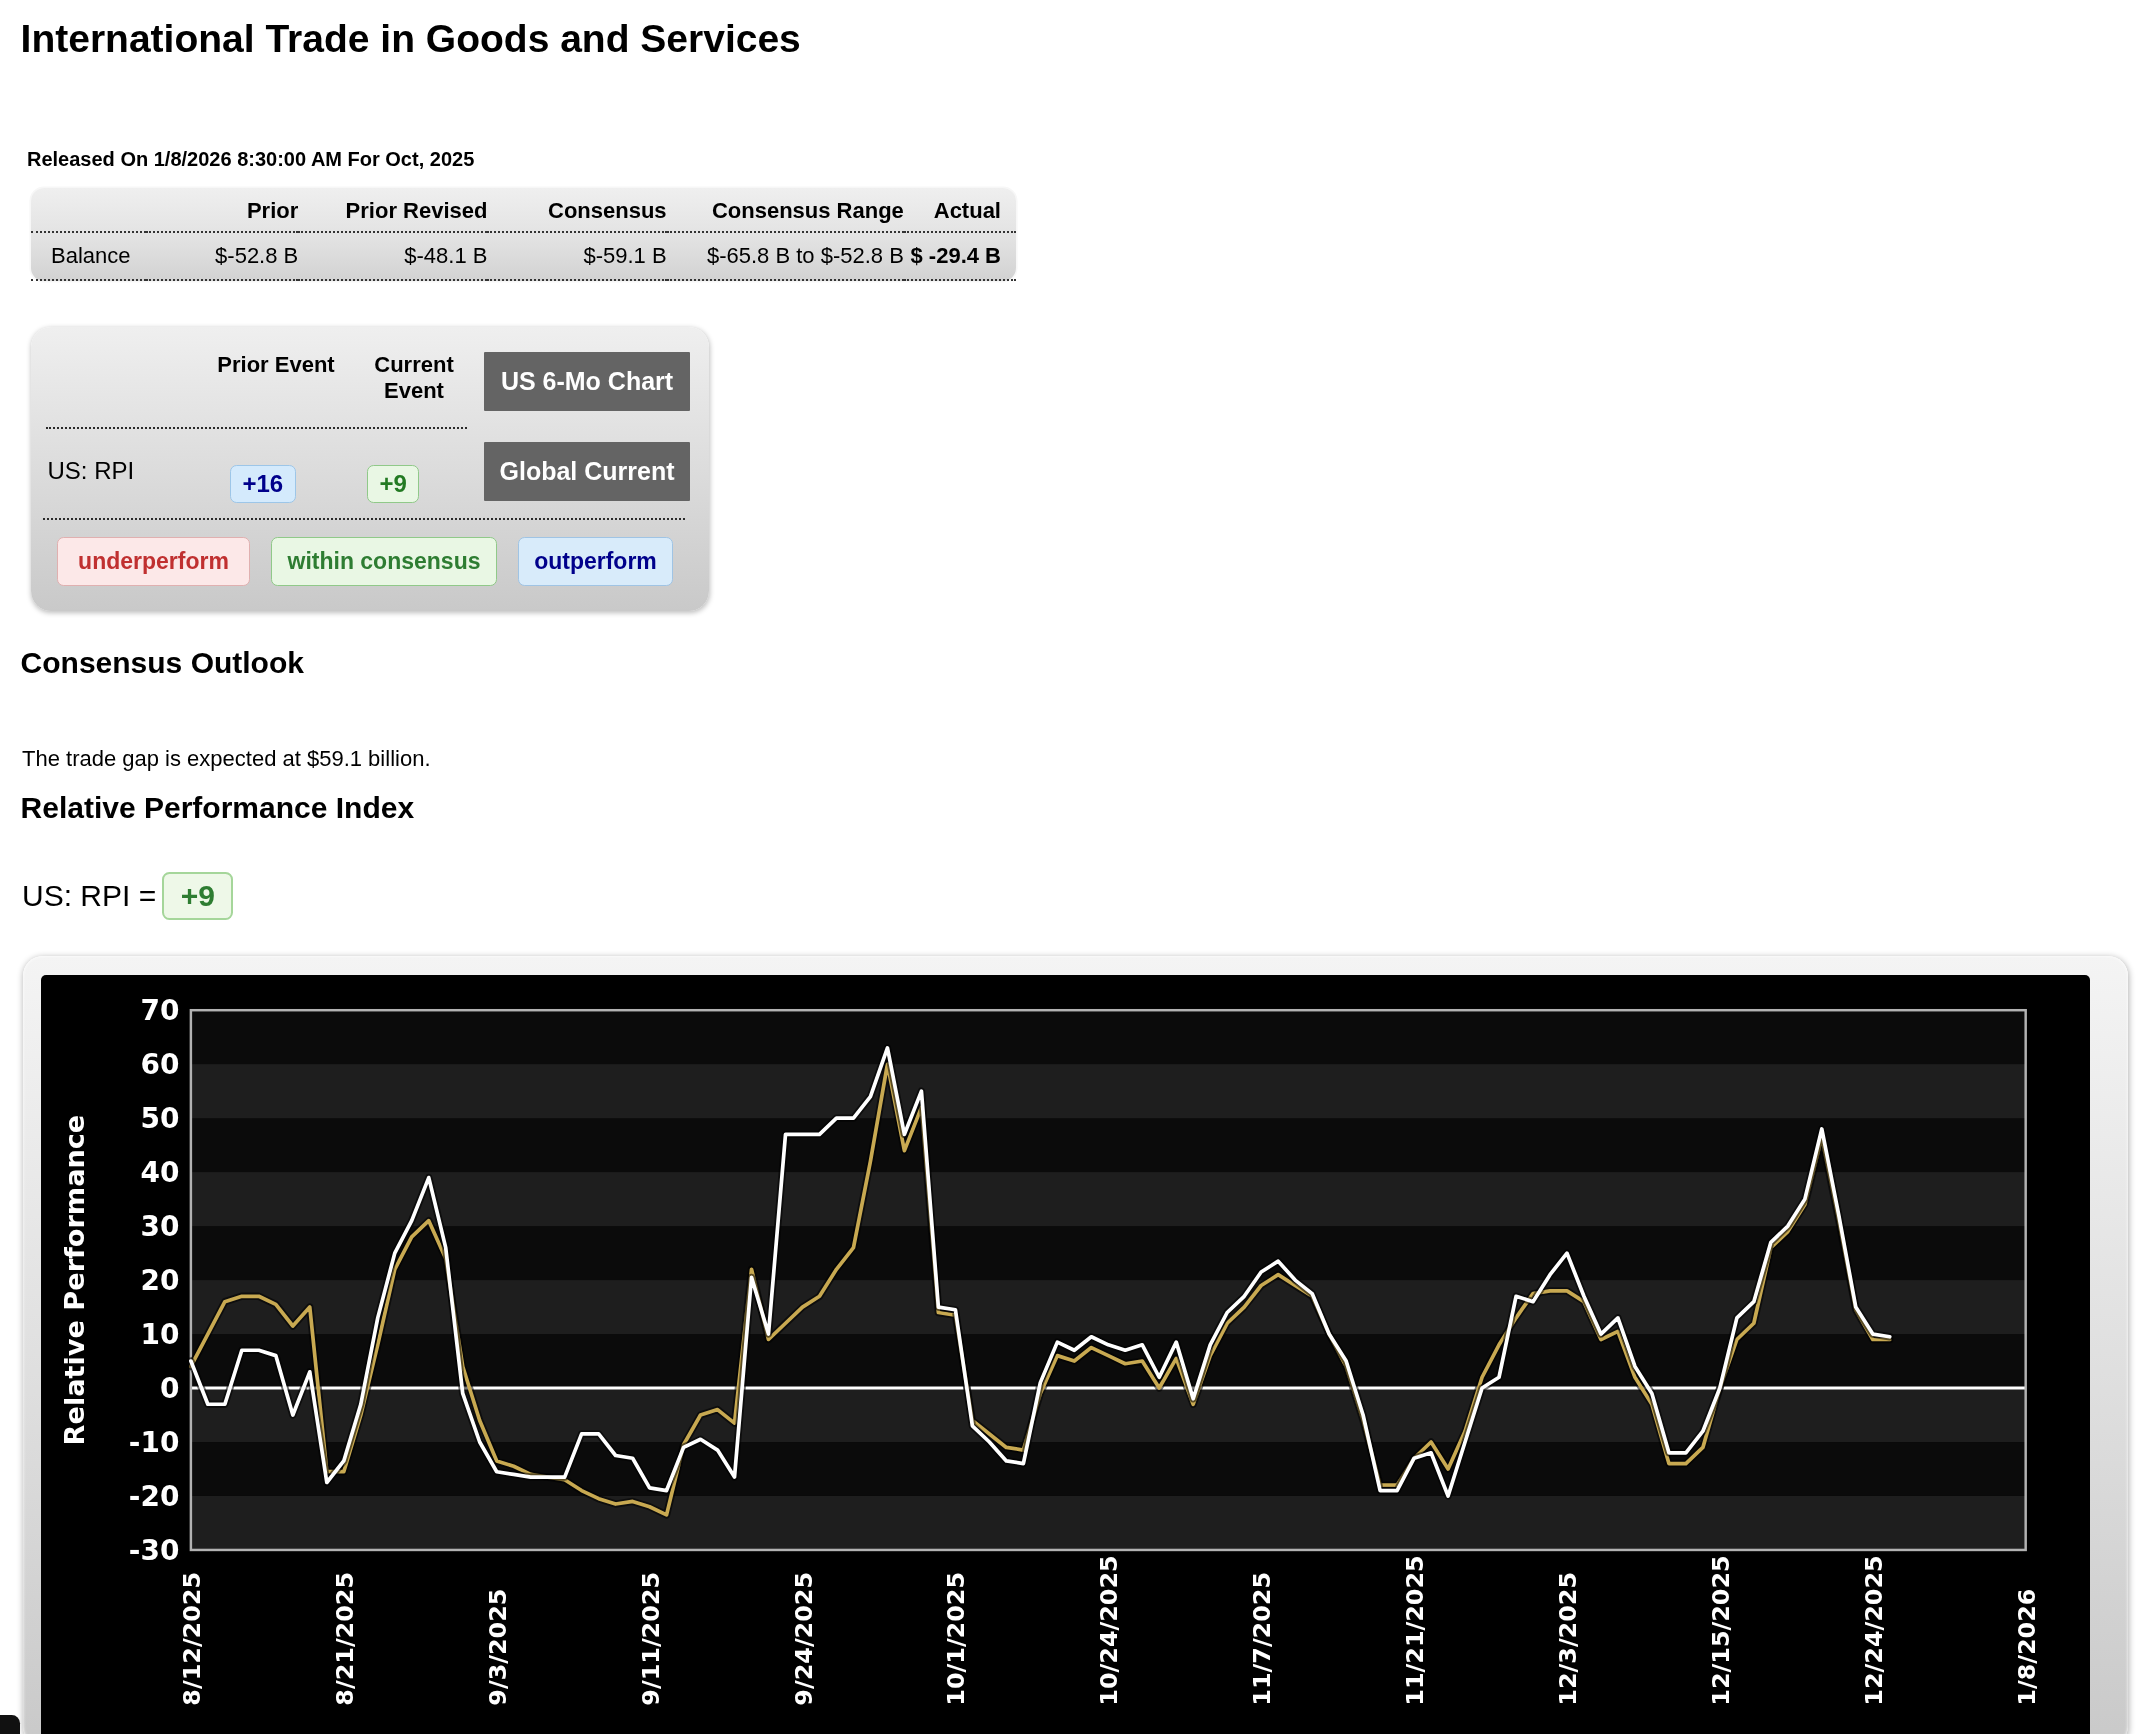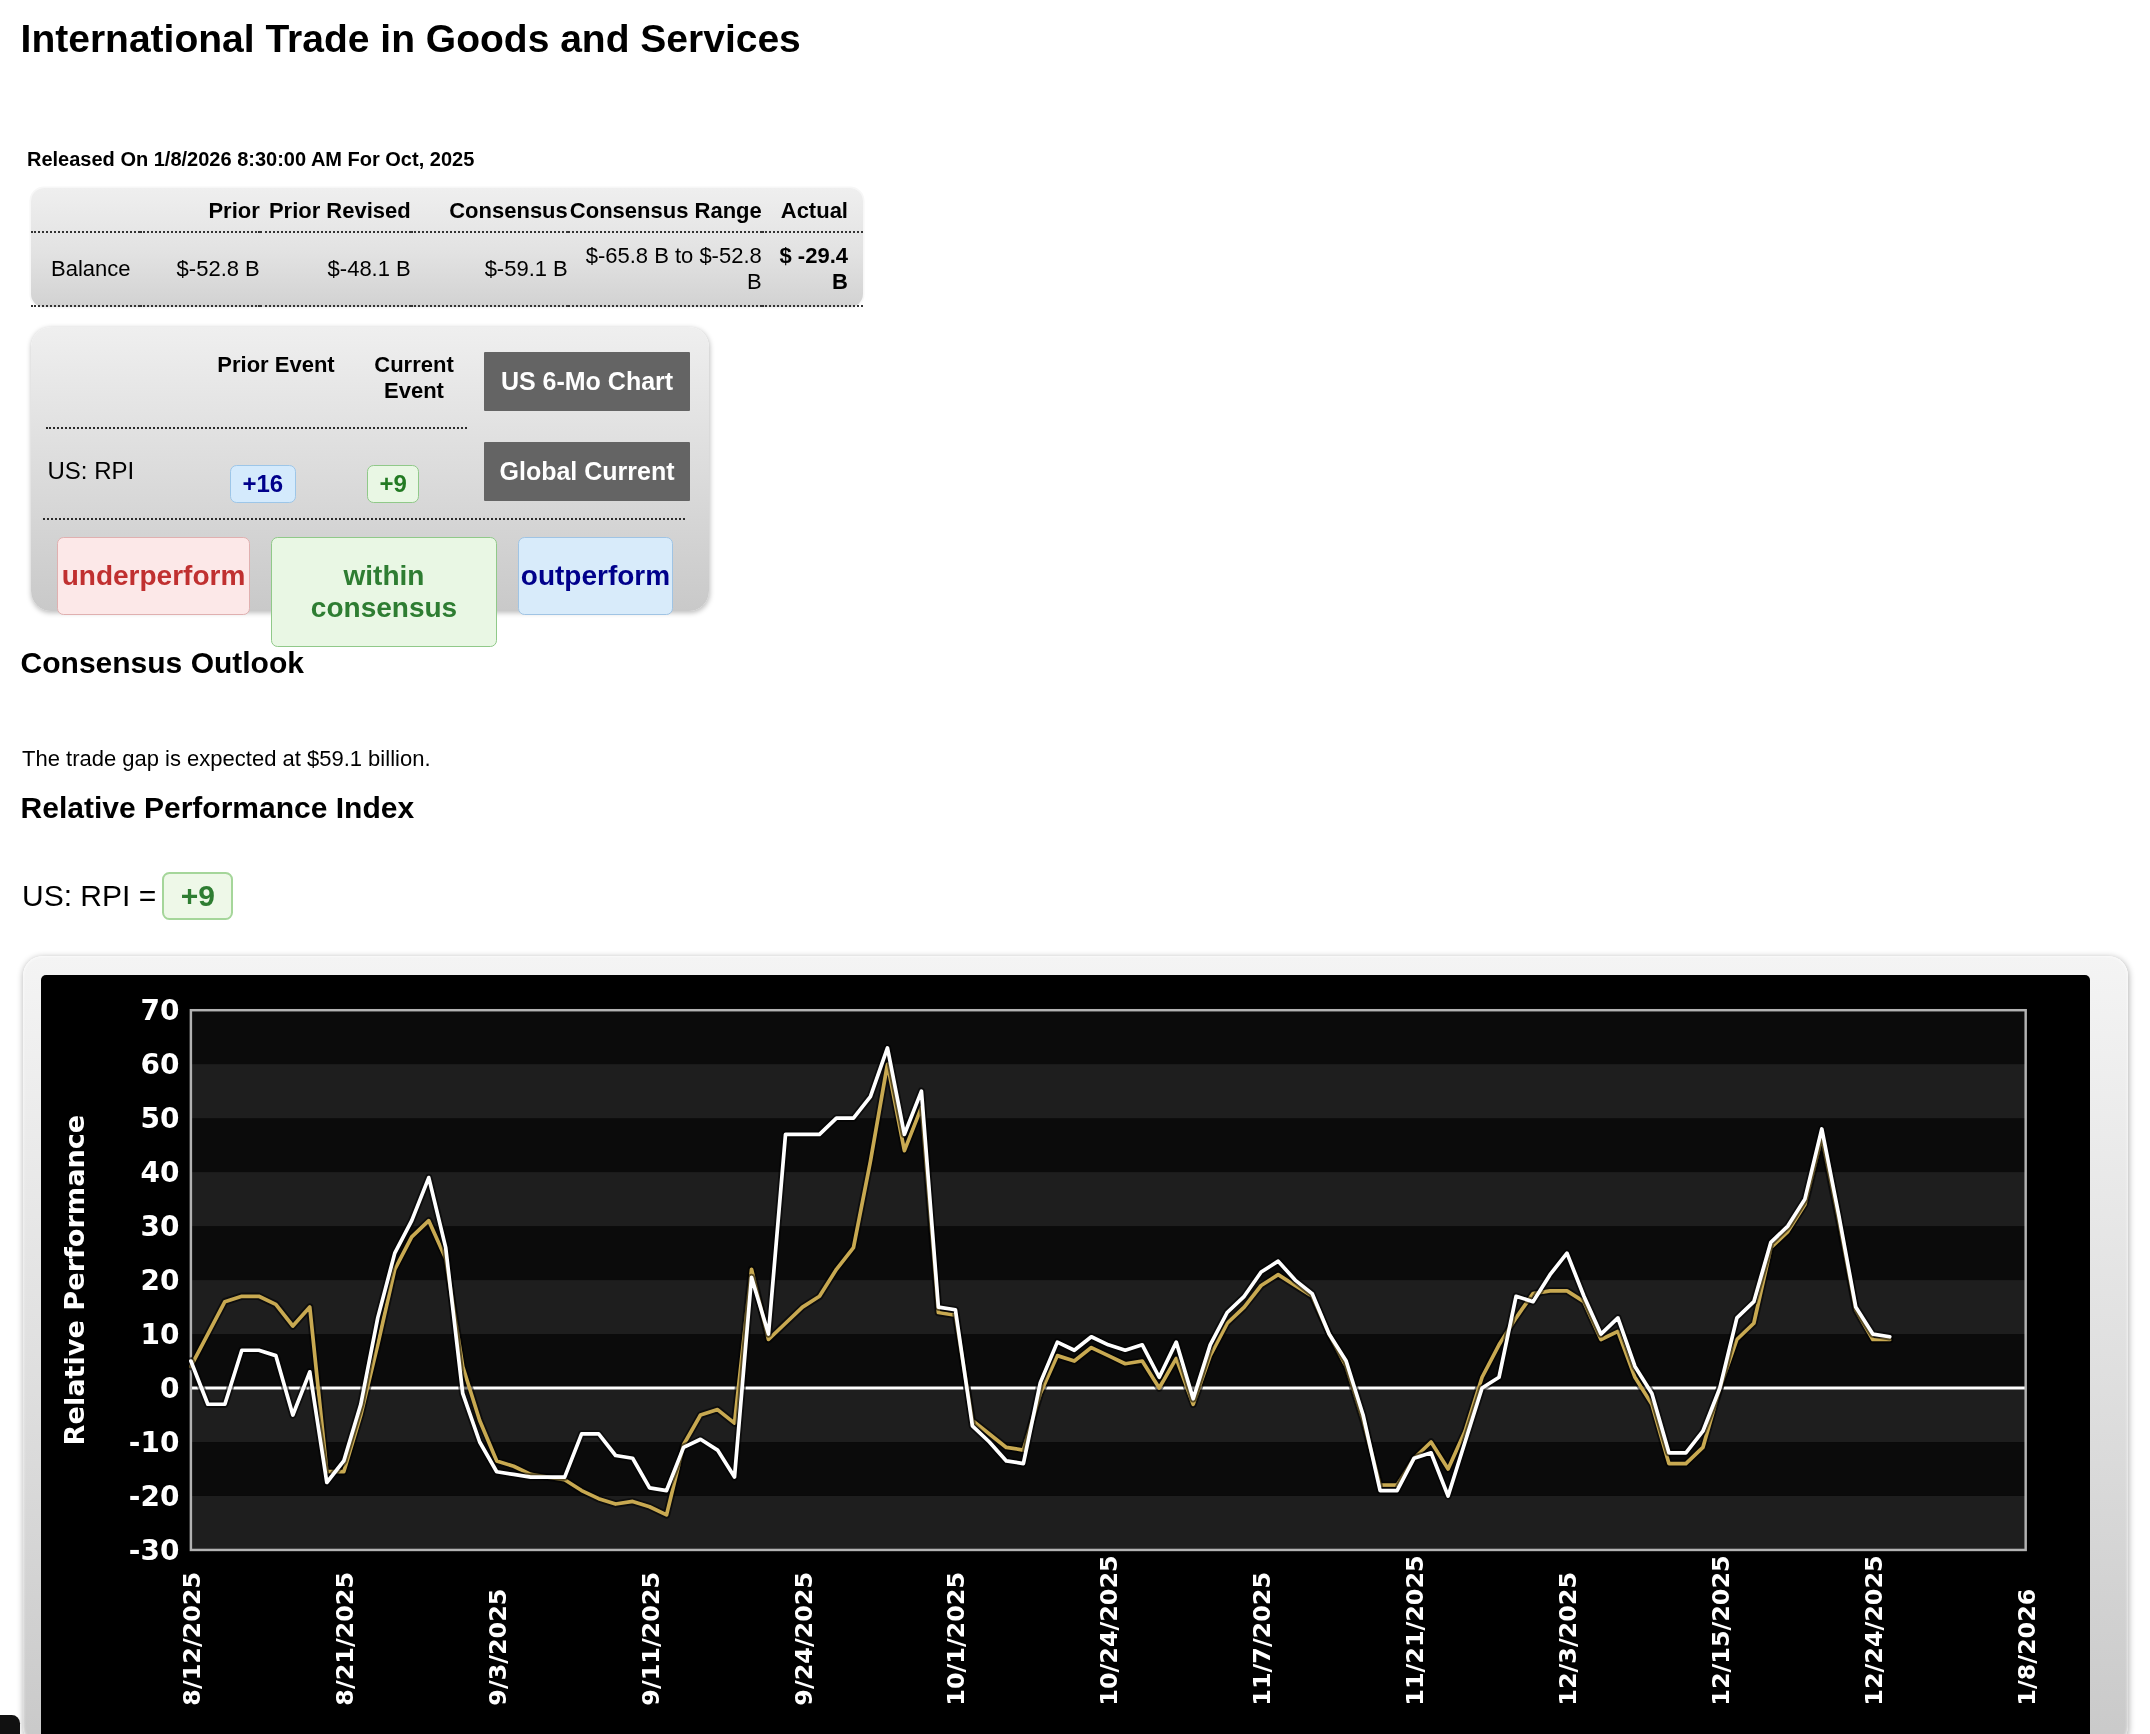--- a/index.html
+++ b/index.html
@@ -15,21 +15,21 @@
   #outlook-heading{left:20.6px;top:646px;}
   #outlook-body{left:22px;top:746px;font-size:22px;}
   #rpi-heading{left:20.6px;top:791px;}
   #rpi-eq{left:22px;top:872px;font-size:30px;display:flex;align-items:center;gap:6px;}
   .rpi-badge-big{
     display:inline-block;background:#eef8e8;border:2.5px solid #a5d69a;border-radius:7.4px;
     color:#2e7d32;font-weight:bold;font-size:30px;padding:5px 16.5px;
   }
   
   #summary-table{
-    left:31px;top:188px;width:832px;border-radius:13px;
+    left:31px;top:188px;width:985px;border-radius:13px;
     background:linear-gradient(180deg,#efefef 0%,#e2e2e2 55%,#d2d2d2 100%);
     box-shadow:0 0 0 1.6px #f7f7f7;font-size:22px;
   }
   #summary-table table{border-collapse:collapse;width:100%;}
   #summary-table th{font-weight:bold;text-align:right;padding:10px 0 6.6px 0;}
   #summary-table td{text-align:right;padding:10px 0 10px 0;}
   #summary-table .lbl{text-align:left;padding-left:20px;}
   #summary-table thead tr{border-bottom:2.5px dotted #333;}
   #summary-table tbody tr{border-bottom:2.5px dotted #333;}
   #summary-table .actual{font-weight:bold;padding-right:15px;}
@@ -46,22 +46,22 @@
     cursor:pointer;
   }
   .dots{position:absolute;border-top:2.5px dotted #2a2a2a;height:0;}
   .mini-badge{
     position:absolute;top:138px;font-size:24px;font-weight:bold;border-radius:6.6px;
     padding:4.1px 11.5px;text-align:center;
   }
   .badge-blue{background:#d4eafc;border:1.6px solid #9dc6e8;color:#00008b;}
   .badge-green{background:#e9f7e4;border:1.6px solid #90c989;color:#237a23;}
   .legend-badge{
-    position:absolute;top:210px;font-size:28px;font-weight:bold;text-align:center;
-    border-radius:6.6px;padding:22px 0;
+    position:absolute;top:210px;font-size:23px;font-weight:bold;text-align:center;
+    border-radius:6.6px;padding:10px 0;
   }
   .legend-red{background:#fce8e8;border:1.6px solid #e0b0b0;color:#c03030;}
   .legend-green{background:#e9f7e4;border:1.6px solid #90c989;color:#2e7d32;}
   .legend-outp{background:#d8ebfa;border:1.6px solid #a0c4e4;color:#00008b;}
   #rpi-caption{top:259px;width:100%;text-align:center;font-size:22px;}
   #rpi-row-label{left:16.5px;top:130px;font-size:24px;}
   
   #chart-panel{
     left:23px;top:956px;width:2105px;height:790px;border-radius:20px;
     background:linear-gradient(180deg,#f4f4f4 0%,#dcdcdc 60%,#c9c9c9 100%);

